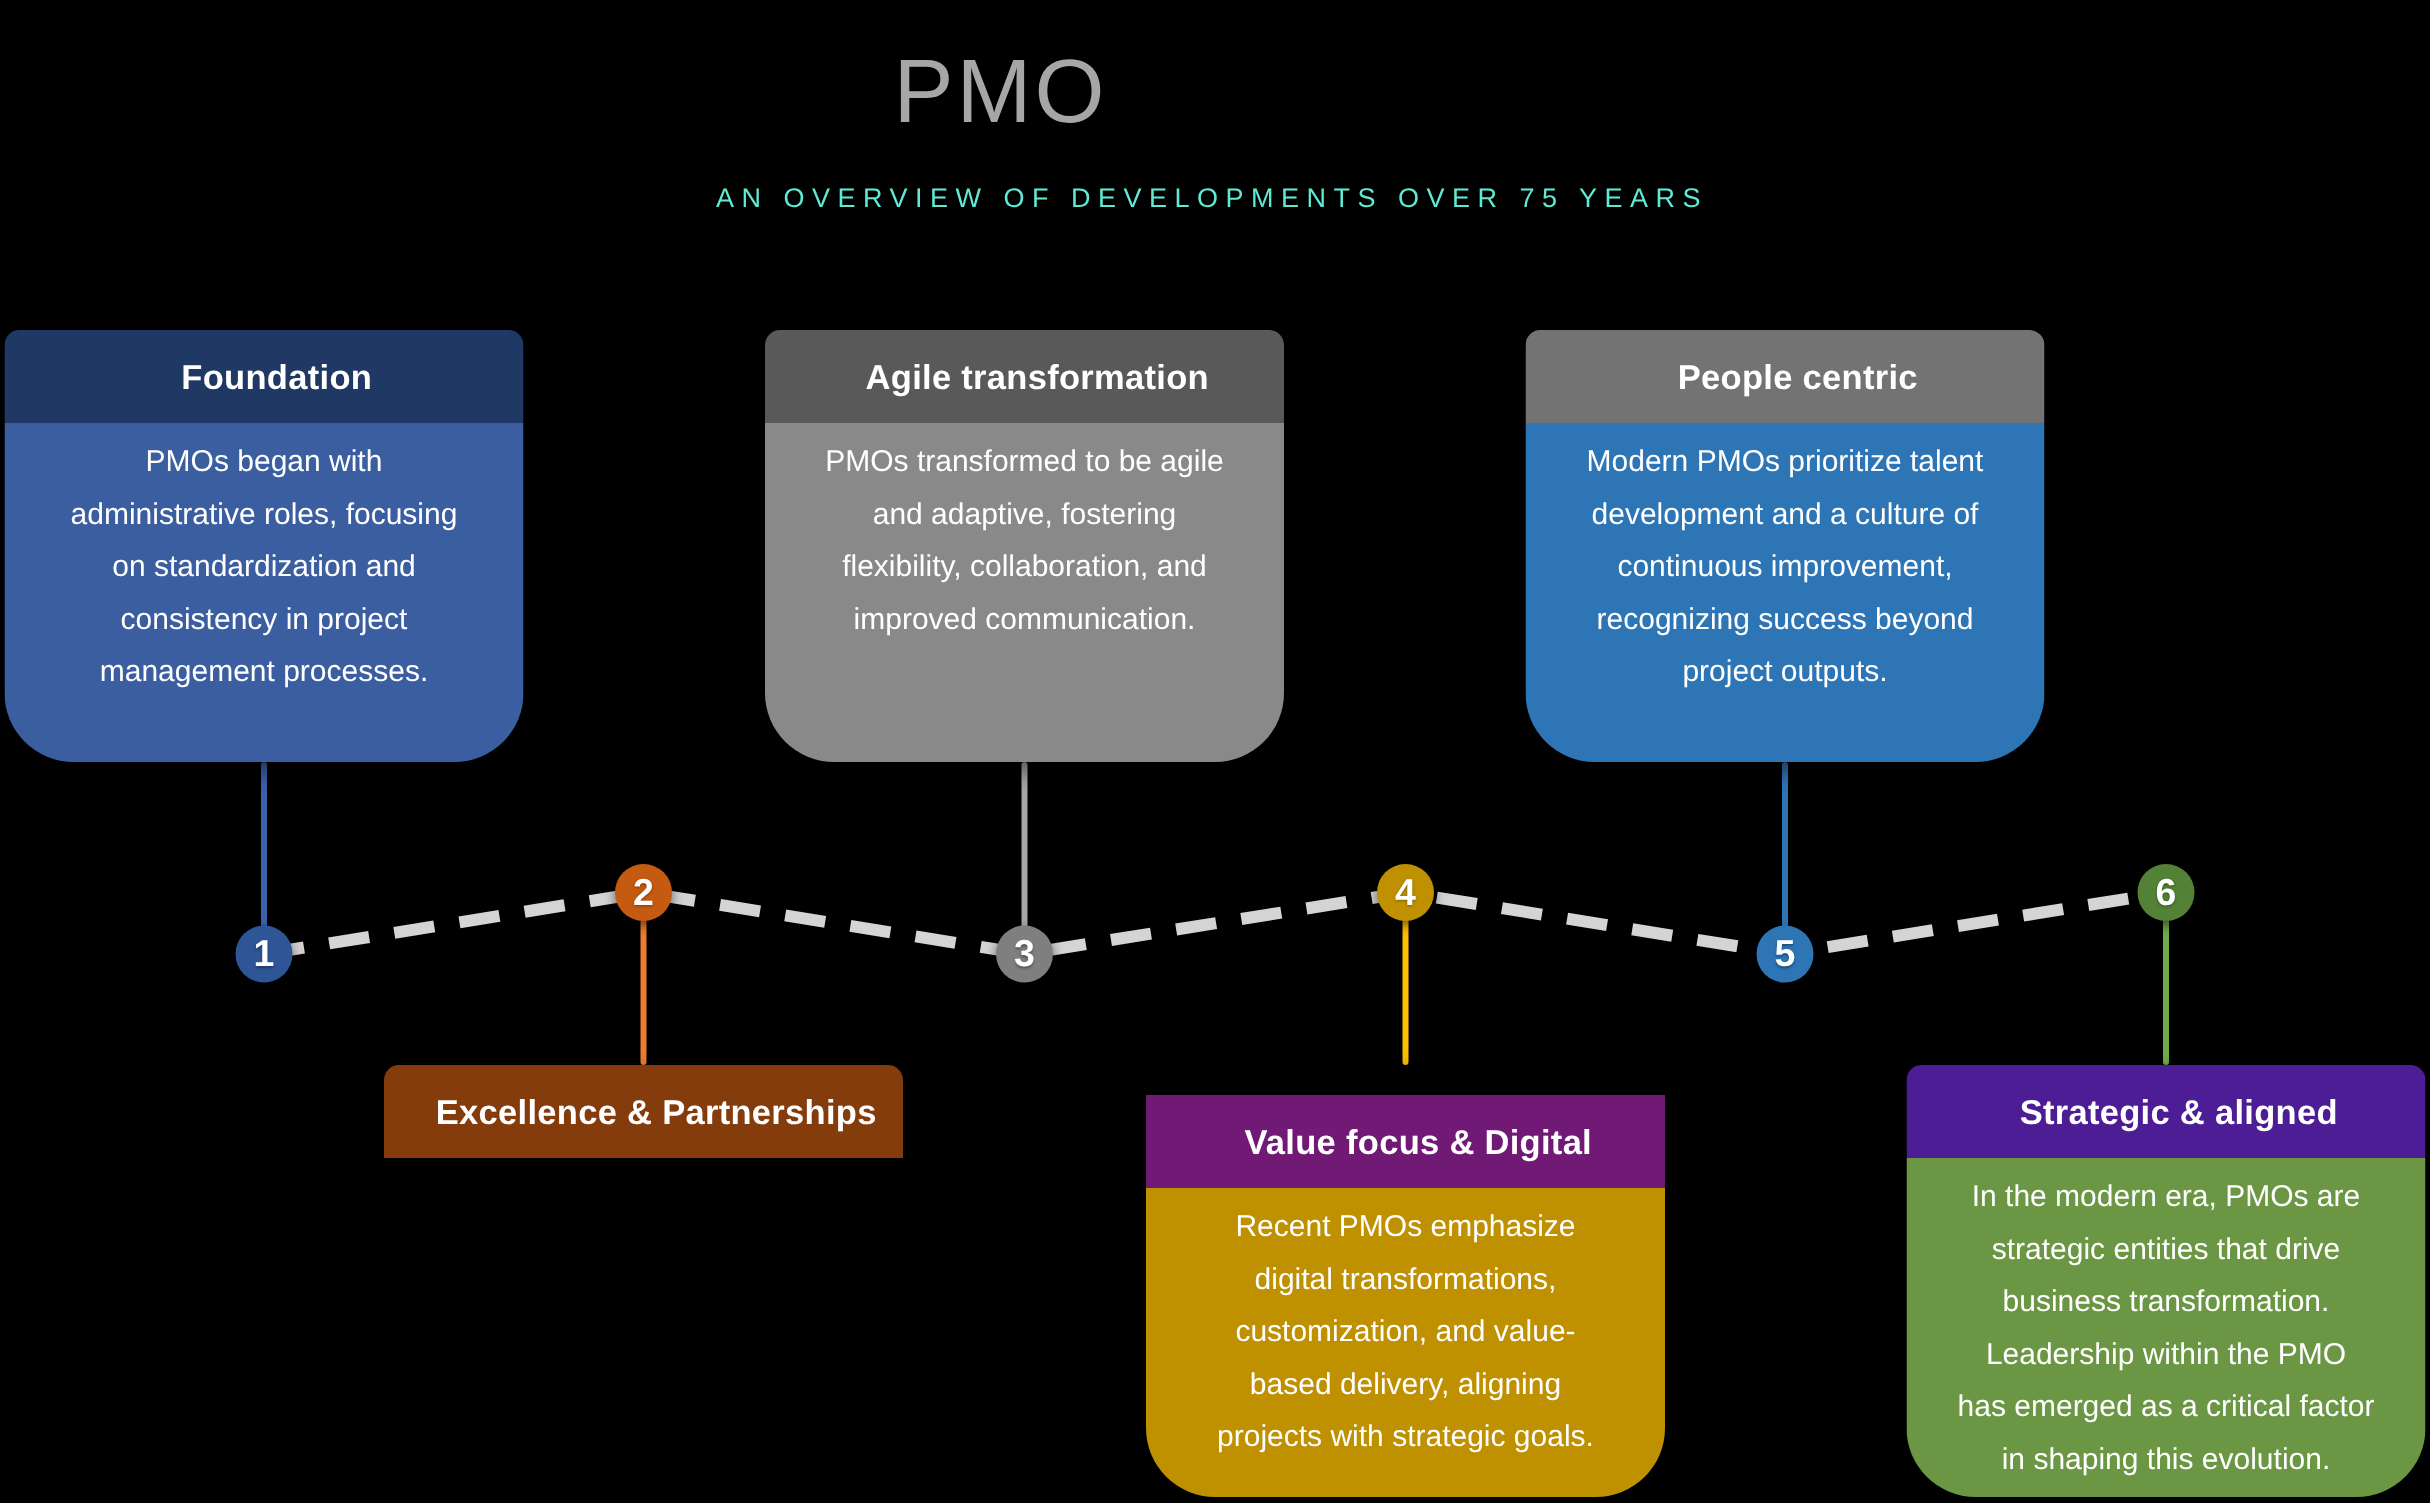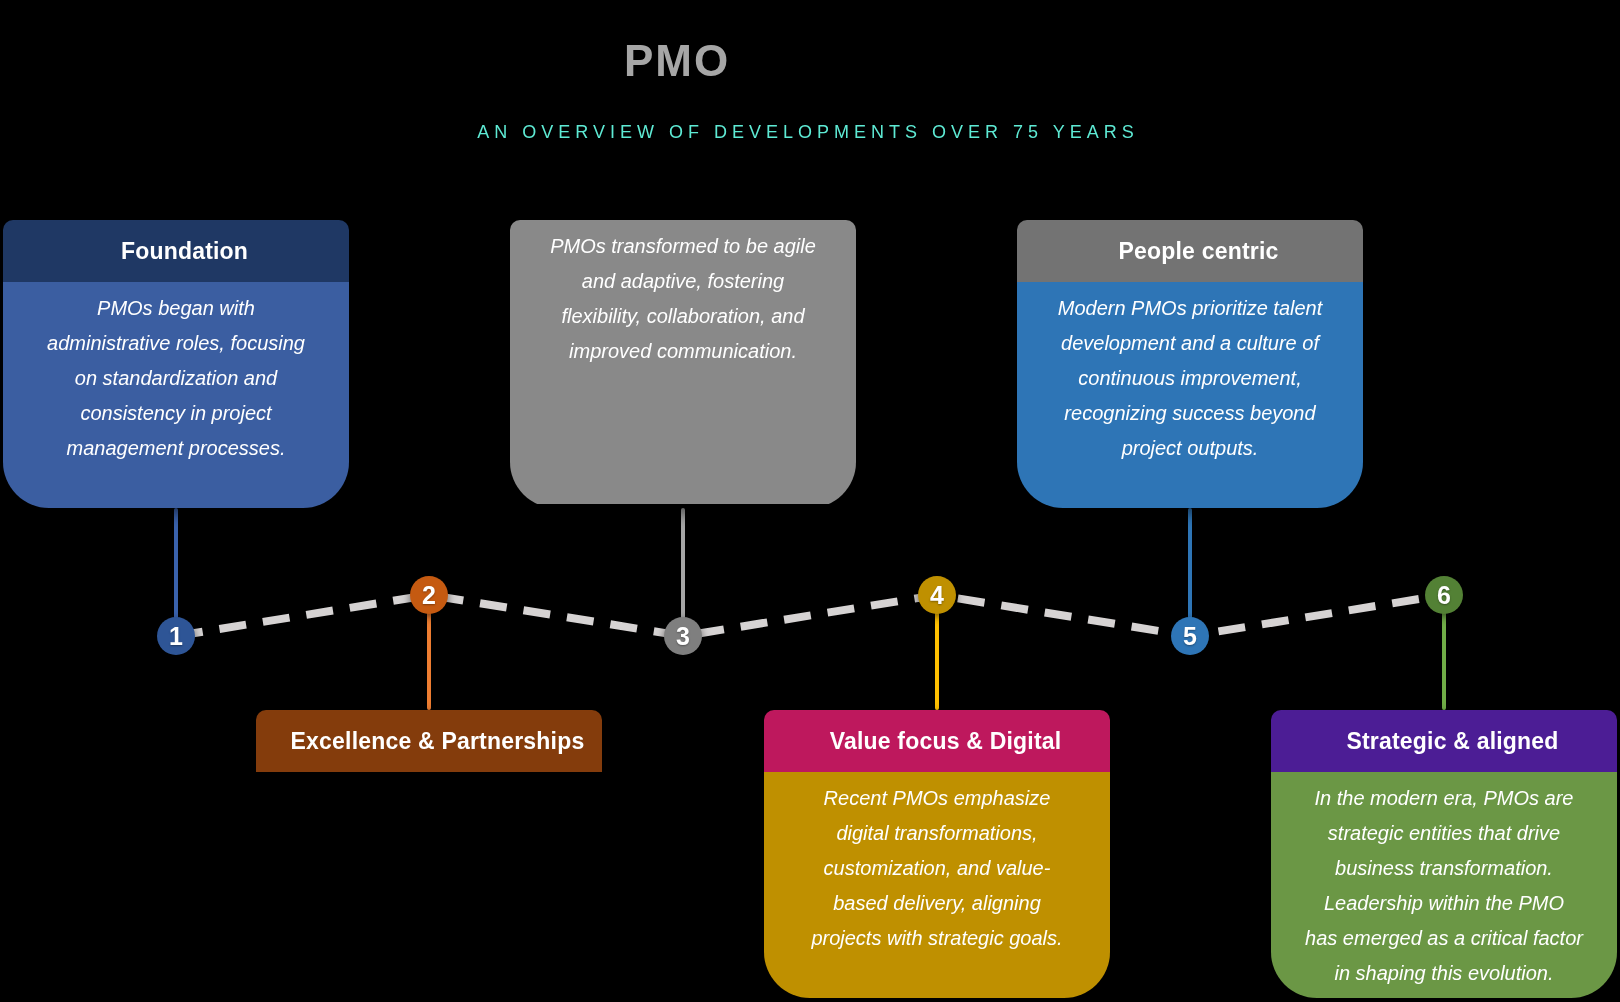--- a/index.html
+++ b/index.html
@@ -5,22 +5,22 @@
   html,body{margin:0;padding:0;background:#000;}
   .page{
     position:relative;
     width:1620px;height:1002px;
     background:#000;
     overflow:hidden;
     font-family:"Liberation Sans", sans-serif;
   }
   .main-title{
     position:absolute;left:0;top:26px;width:1334px;
-    margin:10px;text-align:center;
-    font-size:44px;font-weight:700;letter-spacing:2px;
+    margin:0;text-align:center;
+    font-size:60px;font-weight:400;letter-spacing:2px;
     color:#a6a6a6;
   }
   .subtitle{
     position:absolute;left:0;top:122px;width:1616px;
     text-align:center;
     font-size:18px;font-weight:500;letter-spacing:5px;
     color:#a6a6a6;
   }
   .zigzag{
     position:absolute;left:0;top:0;width:1620px;height:1002px;
@@ -49,21 +49,20 @@
   .card-header{
     height:62px;
     display:flex;align-items:center;justify-content:center;padding-left:17px;
   }
   .card-title{
     color:#ffffff;font-size:23px;font-weight:600;letter-spacing:.2px;
   }
   .card-body{
     height:284px;
     text-align:center;
-    font-style:italic;
   }
   .card-body p{
     margin:0;padding:9px 16px 0 16px;
     white-space:pre-line;
     color:#ffffff;font-size:20px;font-weight:400;line-height:35px;
   }
 </style>
 </head>
 <body>
 
@@ -109,20 +108,23 @@
     <div class="card-body" style="background-color: rgb(59, 94, 161);">
       <p>PMOs began with
 administrative roles, focusing
 on standardization and
 consistency in project
 management processes.</p>
     </div>
   </div>
 
   <div class="card" style="left:510px;top:220px">
+    <div class="card-header" style="background-color: rgb(89, 89, 89);">
+      <span class="card-title">Agile transformation</span>
+    </div>
     <div class="card-body" style="background-color: rgb(137, 137, 137);">
       <p>PMOs transformed to be agile
 and adaptive, fostering
 flexibility, collaboration, and
 improved communication.</p>
     </div>
   </div>
 
   <div class="card" style="left:1017px;top:220px">
     <div class="card-header" style="background-color: #737373;">
@@ -137,21 +139,21 @@
     </div>
   </div>
 
   <div class="card" style="left:256px;top:710px">
     <div class="card-header" style="background-color: rgb(132, 60, 12);">
       <span class="card-title">Excellence &amp; Partnerships</span>
     </div>
   </div>
 
   <div class="card" style="left:764px;top:710px">
-    <div class="card-header" style="background-color: #be185d;">
+    <div class="card-header" style="background-color: #701a75; margin-top: 20px;">
       <span class="card-title">Value focus &amp; Digital</span>
     </div>
     <div class="card-body" style="background-color: rgb(191, 144, 0);">
       <p>Recent PMOs emphasize
 digital transformations,
 customization, and value-
 based delivery, aligning
 projects with strategic goals.</p>
     </div>
   </div>

